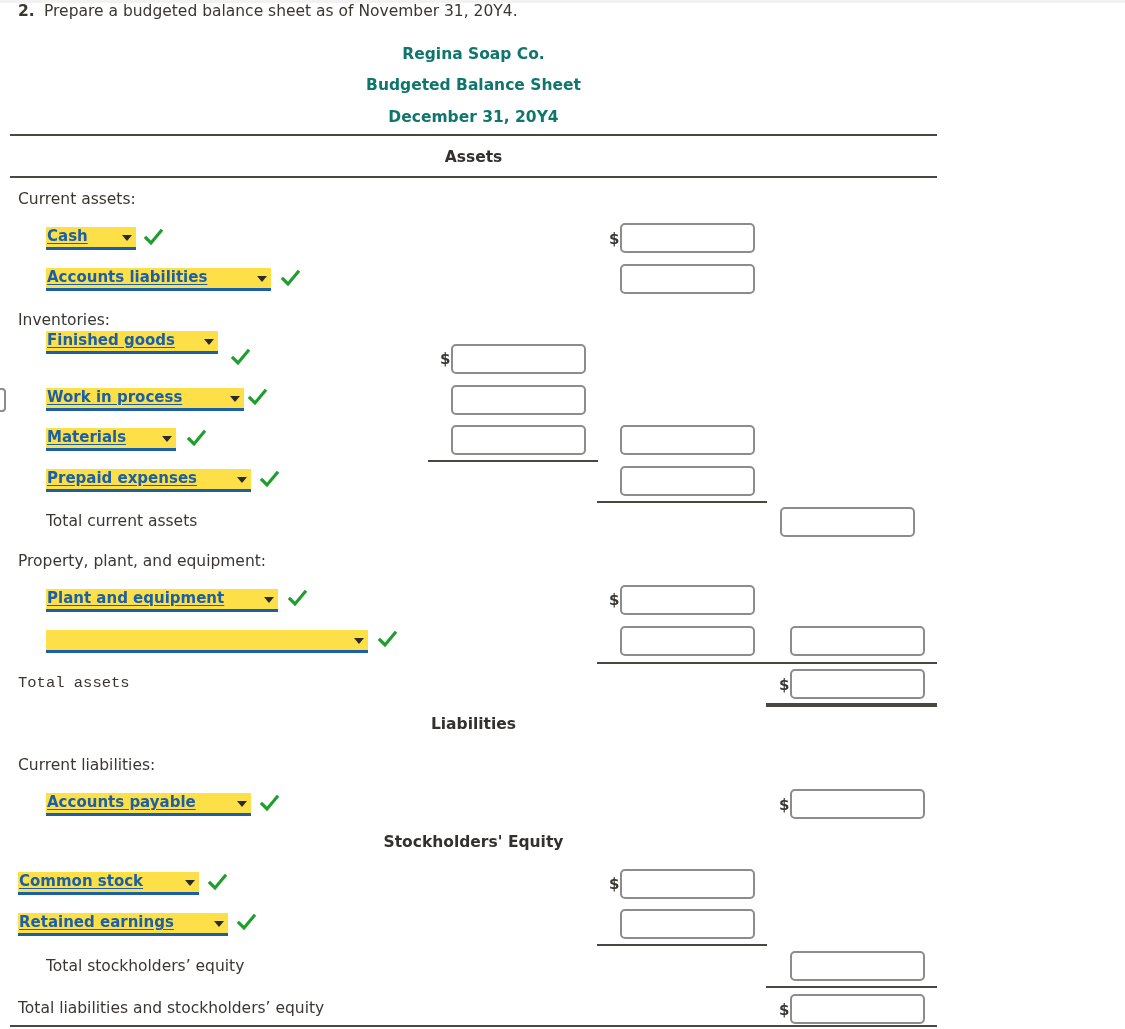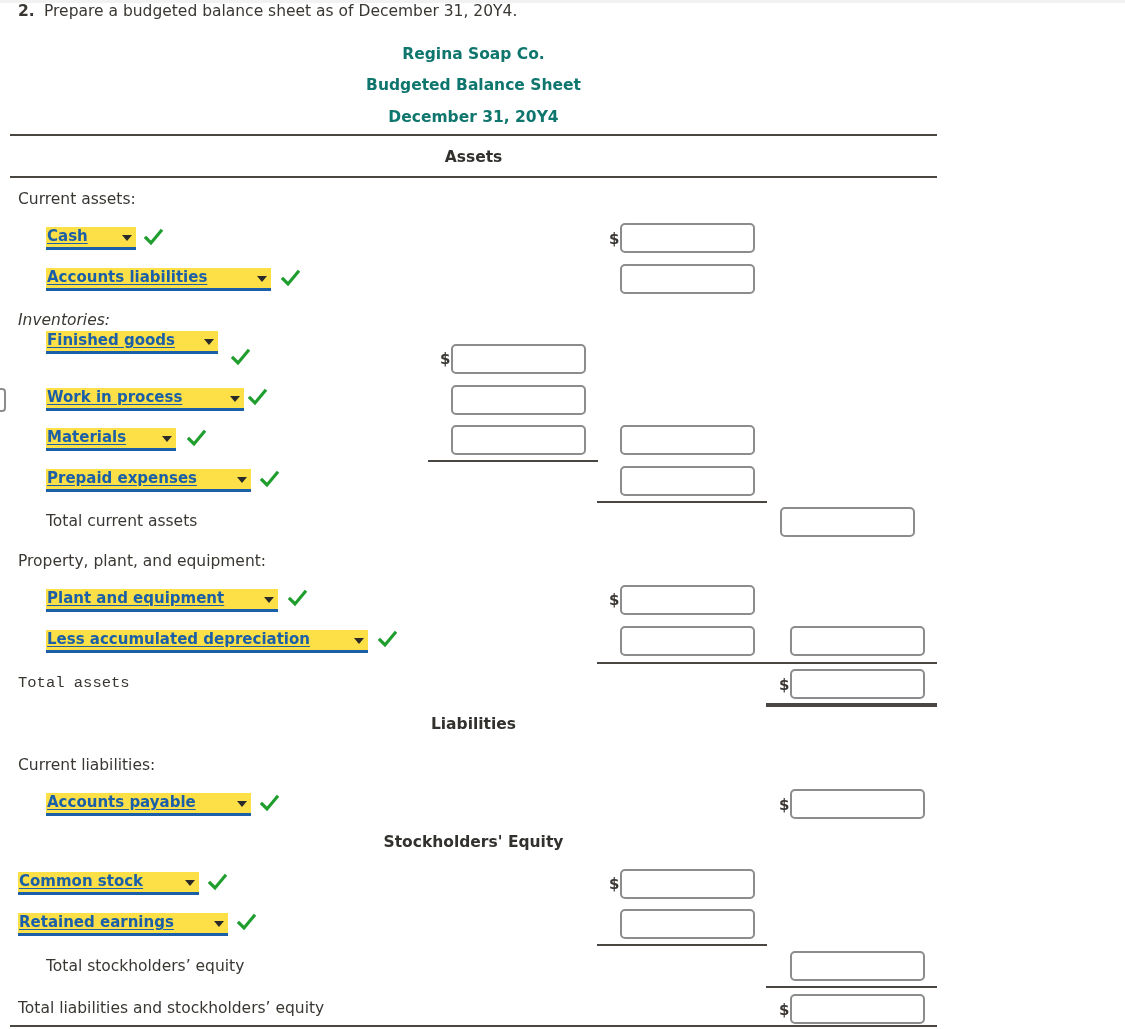--- a/index.html
+++ b/index.html
@@ -174,21 +174,21 @@
     border-radius: 4px;
     background: #fff;
   }
 </style>
 </head>
 <body>
 
 <div class="top-band"></div>
 
 <div class="question">
-  <span class="qnum">2.</span><span>Prepare a budgeted balance sheet as of December 31, 20Y4.</span>
+  <span class="qnum">2.</span><span>Prepare a budgeted balance sheet as of November 31, 20Y4.</span>
 </div>
 
 <div class="stmt-head" id="head-company">Regina Soap Co.</div>
 <div class="stmt-head" id="head-title">Budgeted Balance Sheet</div>
 <div class="stmt-head" id="head-date">December 31, 20Y4</div>
 
 <div class="rule" id="rule-top"></div>
 <div class="section-caption" id="cap-assets">Assets</div>
 <div class="rule" id="rule-assets"></div>
 
@@ -210,21 +210,21 @@
   <span class="dd-text">Accounts liabilities</span>
   <span class="dd-arrow"></span>
 </div>
 <span class="check" style="left:281px; top:269px;">
   <svg width="19" height="19" viewBox="0 0 19 19">
       <path d="M2 10 L7 15 L17 3" stroke="#1f9e2e" stroke-width="3.2" fill="none" stroke-linecap="square"></path>
     </svg>
 </span>
 <input class="amt" style="left: 620px; top: 264px;" value="">
 
-<div class="lbl" style="left:18px; top:311px;font-style:italic;">Inventories:</div>
+<div class="lbl" style="left:18px; top:311px;">Inventories:</div>
 
 <div class="dd" style="left:46px; top:331px; width:172px;">
   <span class="dd-text">Finished goods</span>
   <span class="dd-arrow"></span>
 </div>
 <span class="check" style="left:231px; top:348px;">
   <svg width="19" height="19" viewBox="0 0 19 19">
       <path d="M2 10 L7 15 L17 3" stroke="#1f9e2e" stroke-width="3.2" fill="none" stroke-linecap="square"></path>
     </svg>
 </span>
@@ -278,21 +278,20 @@
 </div>
 <span class="check" style="left:288px; top:589px;">
   <svg width="19" height="19" viewBox="0 0 19 19">
       <path d="M2 10 L7 15 L17 3" stroke="#1f9e2e" stroke-width="3.2" fill="none" stroke-linecap="square"></path>
     </svg>
 </span>
 <span class="dollar" style="left:609px; top:591px;">$</span>
 <input class="amt" style="left: 620px; top: 585px;" value="">
 
 <div class="dd" style="left:46px; top:630px; width:322px;">
-  <span class="dd-text">Less accumulated depreciation</span>
   <span class="dd-arrow"></span>
 </div>
 <span class="check" style="left:378px; top:630px;">
   <svg width="19" height="19" viewBox="0 0 19 19">
       <path d="M2 10 L7 15 L17 3" stroke="#1f9e2e" stroke-width="3.2" fill="none" stroke-linecap="square"></path>
     </svg>
 </span>
 <input class="amt" style="left: 620px; top: 626px;" value="">
 <input class="amt" style="left: 790px; top: 626px;" value="">
 <div class="subline" style="left:597px; top:662px; width:340px;"></div>

